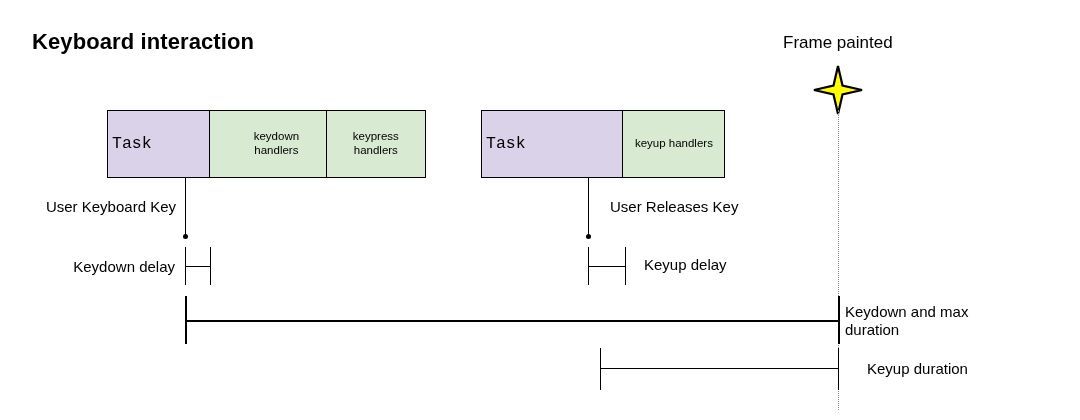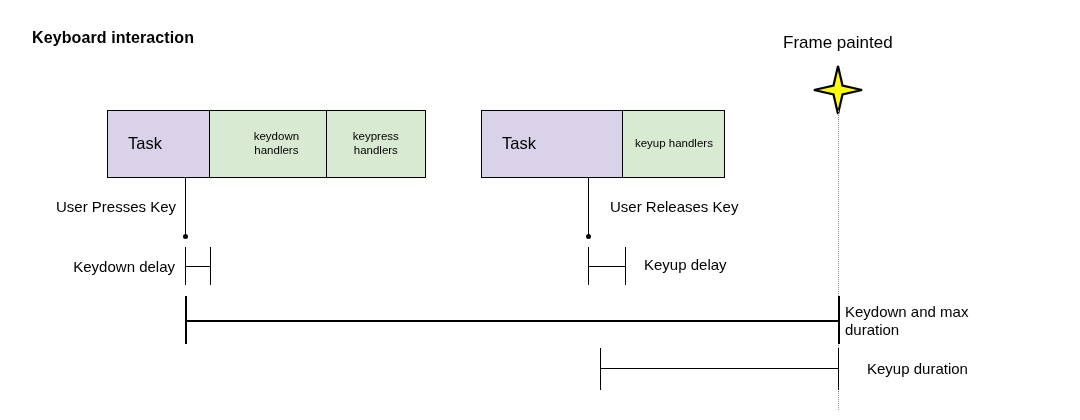--- a/index.html
+++ b/index.html
@@ -19,21 +19,21 @@
     width: 1080px;
     height: 420px;
     background: #ffffff;
   }
 
   
   .diagram-title {
     position: absolute;
     left: 32px;
     top: 29px;
-    font-size: 16px;
+    font-size: 22px;
     font-weight: bold;
     letter-spacing: 0.1px;
     white-space: nowrap;
   }
 
   
   .task-group {
     position: absolute;
     display: flex;
     height: 68px;
@@ -46,21 +46,22 @@
     align-items: center;
     justify-content: center;
     text-align: center;
     line-height: 1.18;
   }
   .blk + .blk { margin-left: -1.6px; }
   .blk-task {
     background: #d9d2e9;
     font-size: 16.5px;
     justify-content: flex-start;
-    padding-left: 20px;
+    padding-left: 4px;
+    font-family: Liberation Mono, monospace;
   }
   .blk-handler {
     background: #d9ead3;
     font-size: 11.5px;
   }
 
   
   .vline {
     position: absolute;
     width: 0;
@@ -156,21 +157,21 @@
     <div class="blk blk-task" style="width:143px;">
       <span>Task</span>
     </div>
     <div class="blk blk-handler" style="width:103px;">
       <span>keyup handlers</span>
     </div>
   </div>
 
   <div class="vline" style="left:185px; top:178px; height:58px;"></div>
   <div class="dot" style="left:182.5px; top:234px;"></div>
-  <div class="lbl lbl-r" style="left:0px; top:199px; width:176px; padding-right:10px;">User Presses Key</div>
+  <div class="lbl lbl-r" style="left:0px; top:199px; width:176px; padding-right:10px;">User Keyboard Key</div>
 
   <div class="vline" style="left:588px; top:178px; height:58px;"></div>
   <div class="dot" style="left:585.5px; top:234px;"></div>
   <div class="lbl" style="left:610px; top:199px;">User Releases Key</div>
 
   <div class="vline" style="left:185px; top:247px; height:38px;"></div>
   <div class="vline" style="left:210px; top:247px; height:38px;"></div>
   <div class="hline" style="left:185px; top:266px; width:25px;"></div>
   <div class="lbl lbl-r" style="left:0px; top:259px; width:175px; padding-right:12px;">Keydown delay</div>
 

